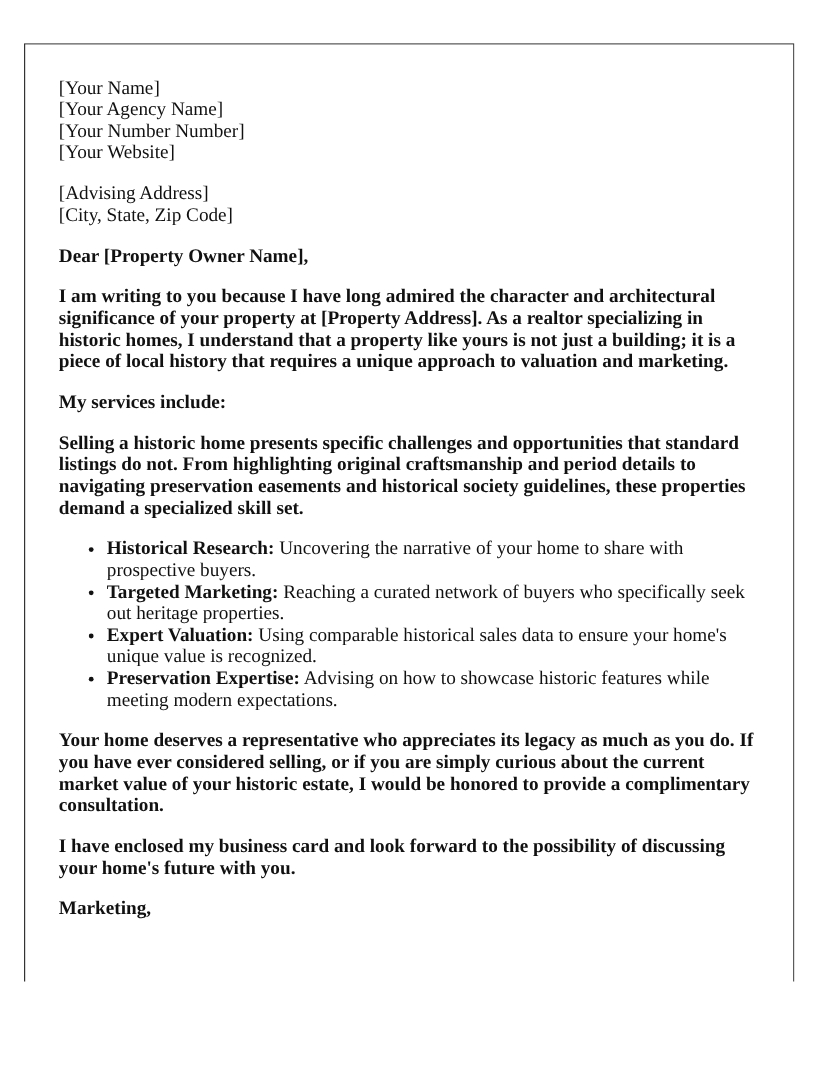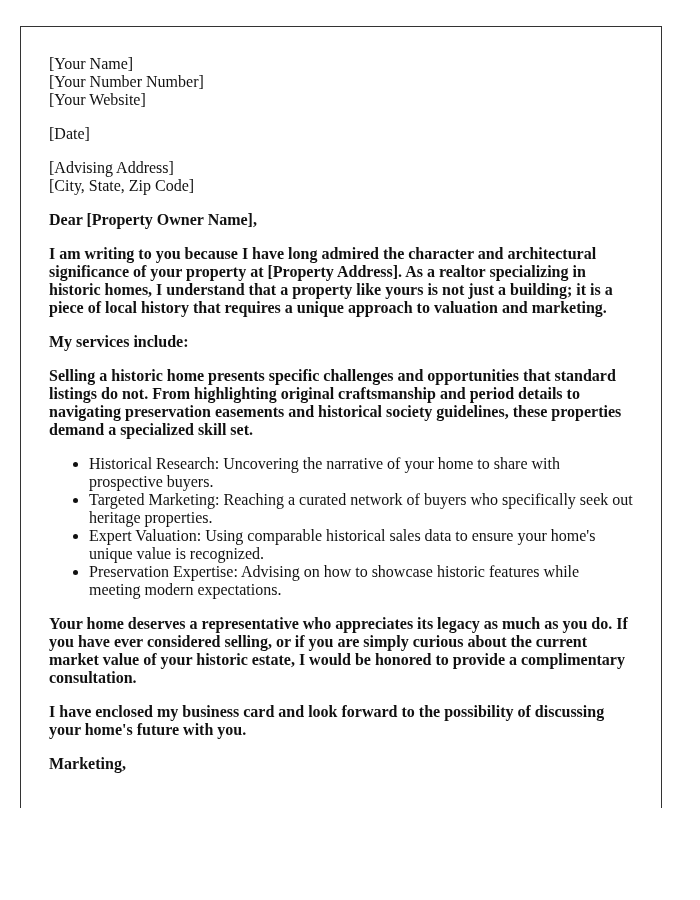--- a/index.html
+++ b/index.html
@@ -11,21 +11,21 @@
       width: 700px;
       height: 900px;
       position: relative;
       overflow: hidden;
       font-family: "Liberation Serif", "DejaVu Serif", serif;
       color: #111111;
     }
     .page-clip {
       position: absolute;
       left: 20px;
-      top: 26px;
+      top: 36px;
       width: 642px;
       height: 782px;
       overflow: hidden;
     }
     .letter {
       box-sizing: border-box;
       width: 642px;
       min-height: 900px;
       border: 1px solid #333333;
       padding: 28px 28px 28px 28px;
@@ -44,38 +44,36 @@
     }
     ul.services {
       margin: 0 0 16px 0;
       padding-left: 40px;
       list-style: disc;
     }
     ul.services li {
       margin: 0;
     }
     ul.services li strong {
-      font-weight: normal;
+      font-weight: bold;
     }
   </style>
 </head>
 <body>
 
 <div class="page-clip">
   <div class="letter">
 
     <div class="block">
       <span class="line">[Your Name]</span>
+      <span class="line">[Your Agency Name]</span>
       <span class="line">[Your Number Number]</span>
       <span class="line">[Your Website]</span>
     </div>
 
-    <div class="block">
-      <span class="line">[Date]</span>
-    </div>
 
     <div class="block">
       <span class="line">[Advising Address]</span>
       <span class="line">[City, State, Zip Code]</span>
     </div>
 
     <p>Dear [Property Owner Name],</p>
 
     <p>I am writing to you because I have long admired the character and architectural significance of your property at [Property Address]. As a realtor specializing in historic homes, I understand that a property like yours is not just a building; it is a piece of local history that requires a unique approach to valuation and marketing.</p>
 

